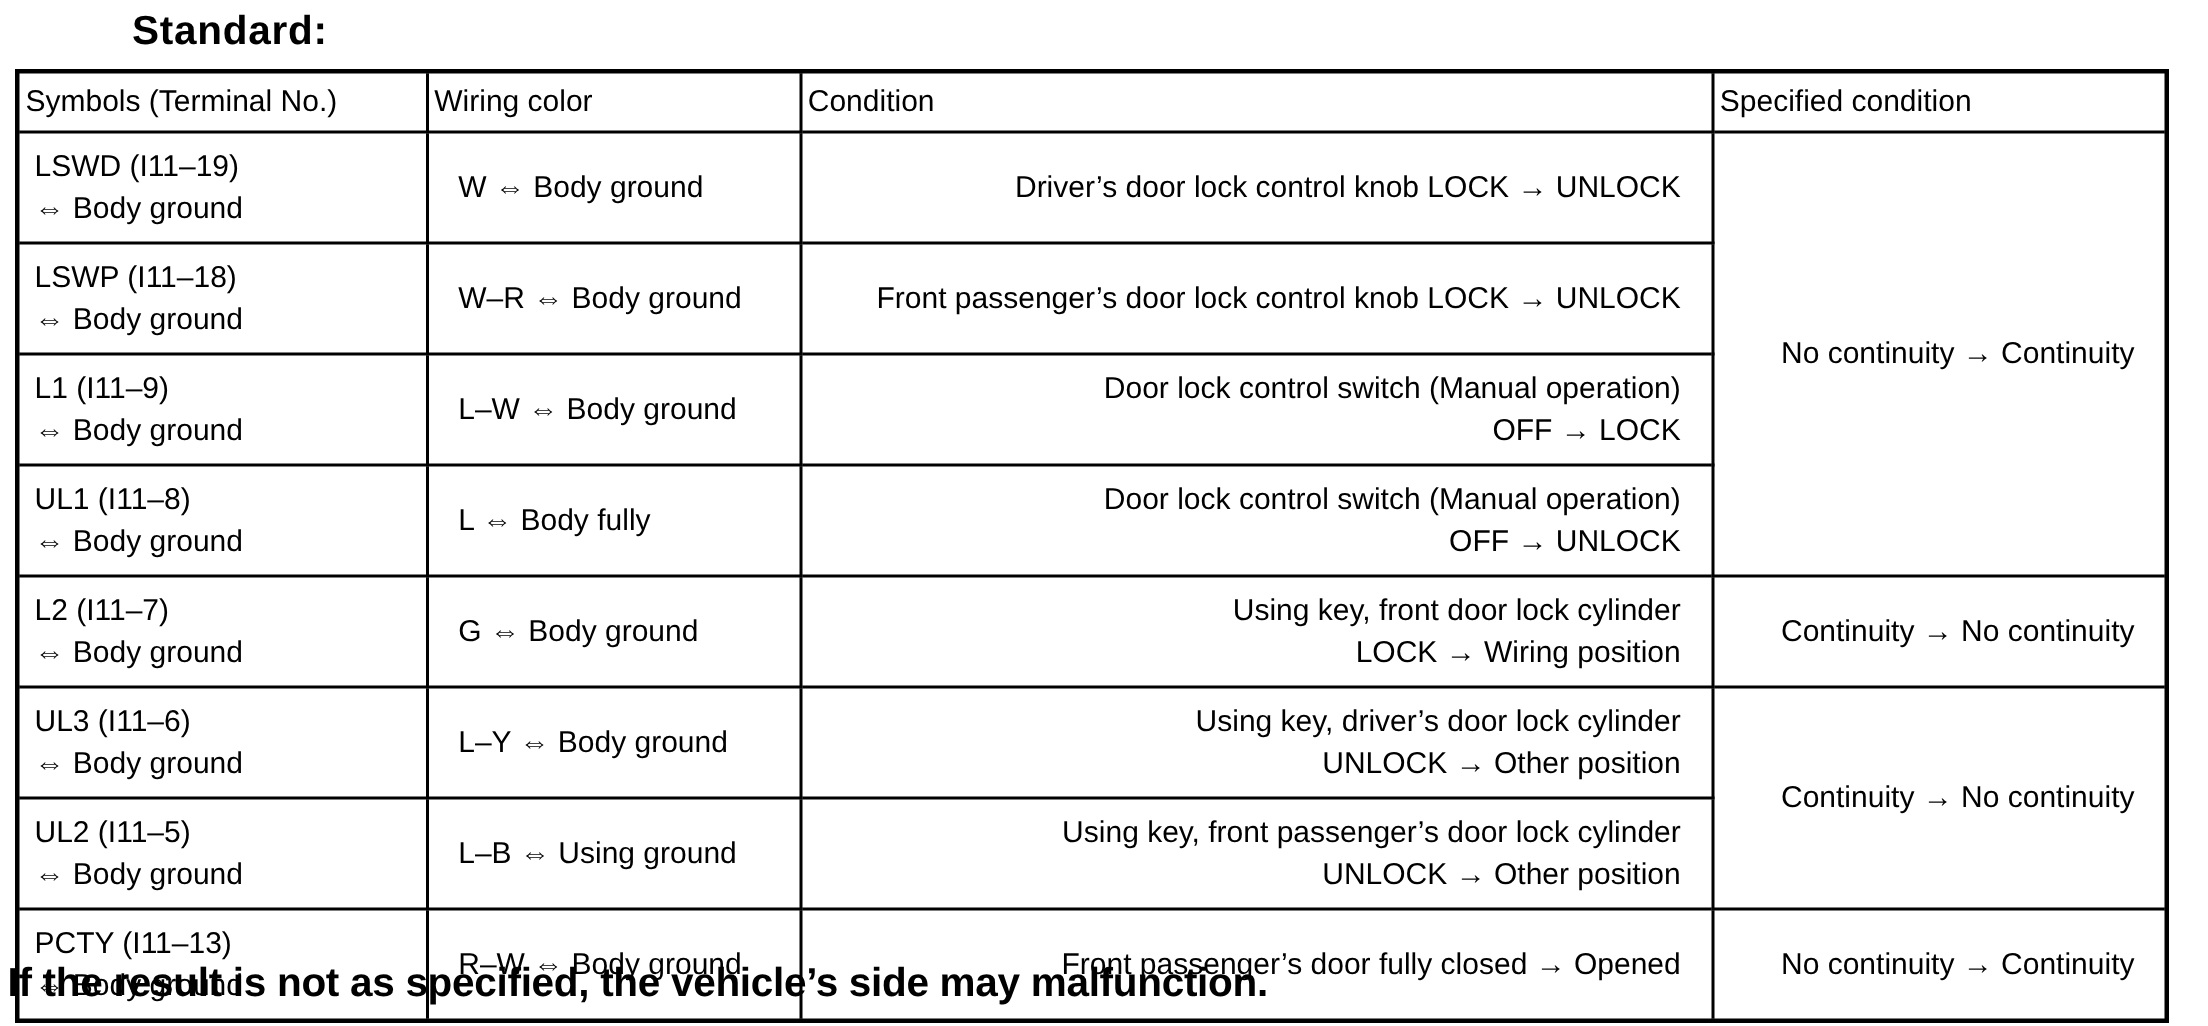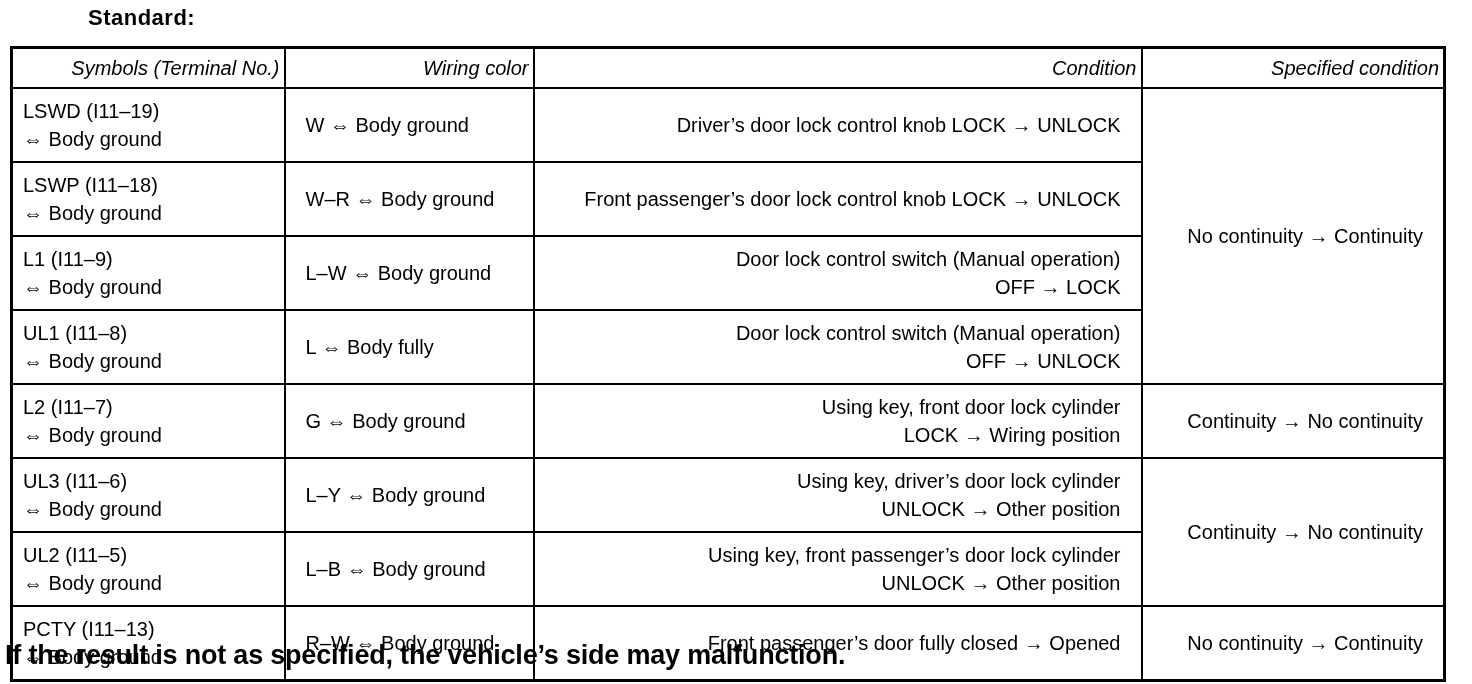--- a/index.html
+++ b/index.html
@@ -10,44 +10,43 @@
     height: 684px;
     font-family: "Liberation Sans", sans-serif;
     color: #000000;
     position: relative;
     overflow: hidden;
   }
   .heading {
     position: absolute;
     left: 88px;
     top: 5px;
-    font-size: 22px;
+    font-size: 27px;
     font-weight: bold;
     letter-spacing: 0.5px;
   }
   table.spec-table {
     position: absolute;
     left: 10px;
     top: 46px;
     border-collapse: collapse;
     table-layout: fixed;
     border: 3px solid #000;
   }
   .spec-table th, .spec-table td {
     border: 2px solid #000;
     font-size: 20px;
     overflow: hidden;
   }
   .spec-table th {
     font-weight: normal;
     height: 38px;
-    text-align: right;
+    text-align: left;
     vertical-align: middle;
     padding: 0 4px;
-    font-style: italic;
   }
   .spec-table td {
     height: 64px;
     vertical-align: middle;
     padding: 4px 20px;
     line-height: 28px;
   }
   td.cell-symbol { padding: 4px 8px 4px 10px; }
   .sym-line1 { text-align: left; white-space: nowrap; }
   .sym-line2 { text-align: left; white-space: nowrap; }
@@ -149,21 +148,21 @@
           <div>Using key, driver’s door lock cylinder</div>
           <div>UNLOCK → Other position</div>
         </td>
         <td class="cell-specified" rowspan="2">Continuity → No continuity</td>
       </tr>
       <tr>
         <td class="cell-symbol">
           <div class="sym-line1">UL2 (I11–5)</div>
           <div class="sym-line2">⇔ Body ground</div>
         </td>
-        <td class="cell-wiring">L–B ⇔ Body ground</td>
+        <td class="cell-wiring">L–B ⇔ Using ground</td>
         <td class="cell-condition">
           <div>Using key, front passenger’s door lock cylinder</div>
           <div>UNLOCK → Other position</div>
         </td>
       </tr>
       <tr>
         <td class="cell-symbol">
           <div class="sym-line1">PCTY (I11–13)</div>
           <div class="sym-line2">⇔ Body ground</div>
         </td>

